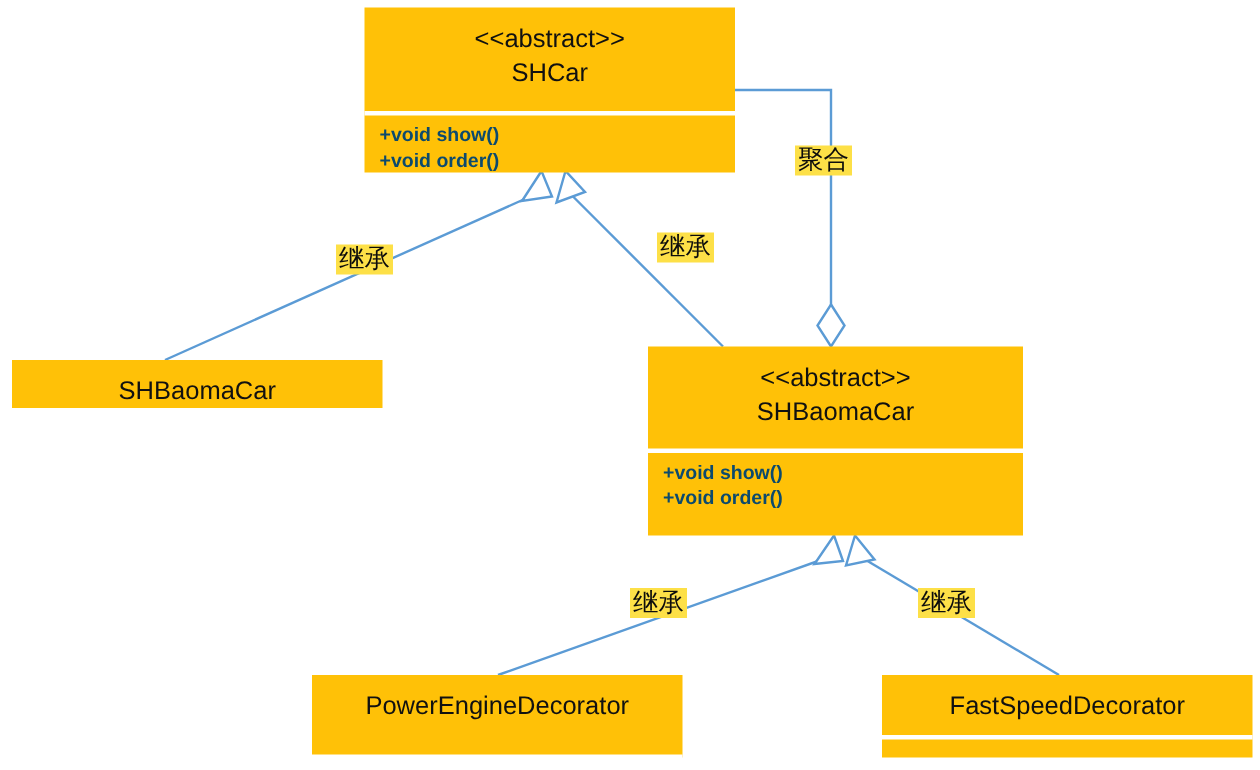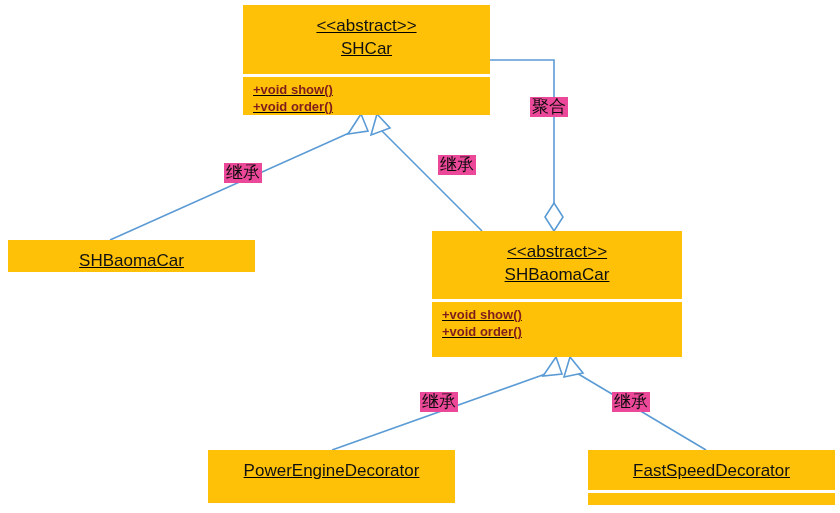--- a/index.html
+++ b/index.html
@@ -21,21 +21,20 @@
     top: 0;
     width: 840px;
     height: 513px;
     pointer-events: none;
   }
   .uml-class {
     position: absolute;
     background: #FFC107;
     box-sizing: border-box;
     z-index: 2;
-    text-decoration: underline;
   }
   .uml-header {
     text-align: center;
     color: #111111;
     font-size: 17px;
     line-height: 23px;
     padding-top: 9px;
     box-sizing: border-box;
   }
   .uml-header .stereo {
@@ -47,37 +46,37 @@
   .uml-sep {
     height: 3px;
     background: #ffffff;
   }
   .uml-body {
     padding: 4px 8px 6px 10px;
     box-sizing: border-box;
   }
   .uml-body .op {
     display: block;
-    color: #7f1d1d;
+    color: #0c4a6e;
     font-size: 13px;
     font-weight: bold;
     line-height: 17px;
     white-space: nowrap;
   }
   .uml-body.empty {
     padding: 0;
     height: 100%;
   }
   .edge-label {
     position: absolute;
     color: #0c0c0c;
     font-size: 17px;
     line-height: 20px;
     white-space: nowrap;
-    background: #ec4899;
+    background: #fde047;
     padding: 0 2px;
     z-index: 3;
   }
 </style>
 </head>
 <body>
 
 <div id="canvas">
 
   <svg id="edges" viewBox="0 0 840 513" xmlns="http://www.w3.org/2000/svg">

